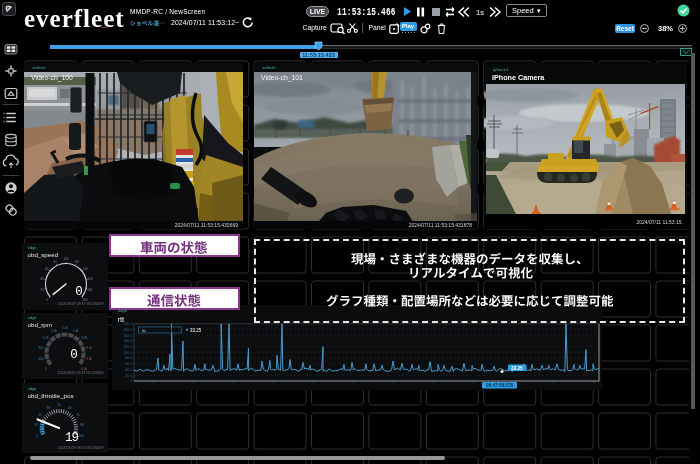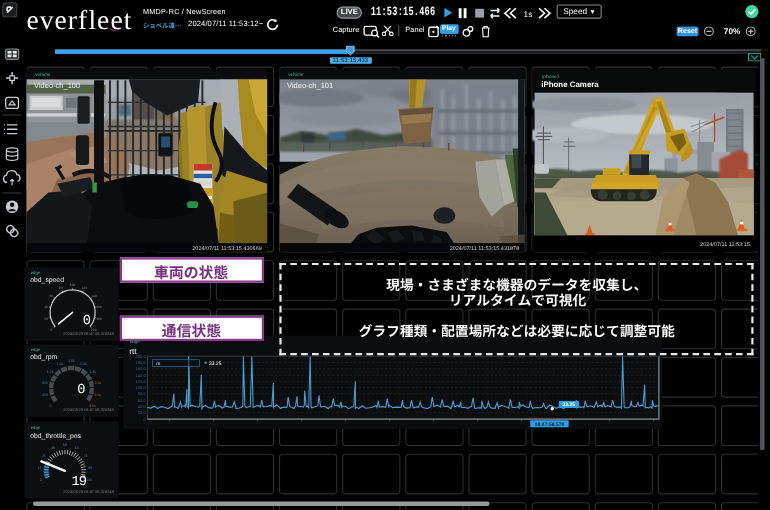--- a/index.html
+++ b/index.html
@@ -125,21 +125,21 @@
     <rect x="483.7" y="457.0" width="52" height="36" rx="3" fill="none" stroke="#2e2e30"></rect>
     <rect x="541.1" y="457.0" width="52" height="36" rx="3" fill="none" stroke="#2e2e30"></rect>
     <rect x="598.5" y="457.0" width="52" height="36" rx="3" fill="none" stroke="#2e2e30"></rect>
     <rect x="655.9" y="457.0" width="52" height="36" rx="3" fill="none" stroke="#2e2e30"></rect>
   </svg>
 <div class="abs" style="left:0;top:0;width:700px;height:44px;background:#000"></div>
 <svg class="abs" style="left:2px;top:2px" width="14" height="14">
     <rect x="0.5" y="0.5" width="13" height="13" rx="3" fill="#1a1c1e" stroke="#4a4e52"></rect>
     <path d="M4.5 9.5 L9.5 4.5 M4.5 4.5 h3.6 M4.5 4.5 v3.6" stroke="#dfe3e6" stroke-width="1.5" fill="none"></path>
   </svg>
-<div class="abs" style="left:24px;top:5px;width:130px;font-family:'Liberation Serif',serif;font-weight:normal;font-size:25px;color:#fff;letter-spacing:1.0px">everfleet</div>
+<div class="abs" style="left:24px;top:5px;width:130px;font-family:'Liberation Serif',serif;font-weight:bold;font-size:25px;color:#fff;letter-spacing:1.0px">everfleet</div>
 <svg class="abs" style="left:98px;top:21.5px" width="13" height="8">
     <path d="M1 3 A6 4 0 0 0 12 4 A7 5 0 0 1 1 3 Z" fill="#b53aae"></path>
   </svg>
 <div class="abs" style="left:130px;top:7.5px;font-size:6.6px;color:#fff;letter-spacing:0.2px">MMDP-RC / NewScreen</div>
 <svg style="position:absolute;left:130.0px;top:18.7px;overflow:visible" width="37" height="8">
     <g fill="#4aa8d8" transform="translate(0,6.3)">
       <path transform="translate(0.0,0) scale(0.005800,-0.005800)" d="M309 792Q333 778 364 759Q395 740 427 720Q460 700 489 681Q517 663 537 649L462 538Q442 553 413 572Q384 591 353 611Q322 631 291 649Q261 668 236 682ZM123 82Q180 92 237 107Q295 121 352 143Q410 165 464 194Q549 242 622 302Q696 362 754 430Q813 498 853 569L930 433Q860 329 758 237Q655 145 532 74Q481 45 421 20Q360 -5 301 -23Q243 -42 198 -50ZM155 564Q180 550 211 532Q243 513 275 493Q307 473 336 455Q364 437 383 423L310 311Q288 326 260 345Q232 363 200 384Q169 404 138 422Q108 440 82 453Z"></path>
       <path transform="translate(5.8,0) scale(0.005800,-0.005800)" d="M213 565Q226 564 248 563Q270 561 294 561Q318 560 337 560Q361 560 399 560Q437 560 481 560Q526 560 570 560Q614 560 652 560Q690 560 715 560Q733 560 756 561Q780 561 792 562Q791 552 791 532Q791 511 791 495Q791 484 791 449Q791 415 791 365Q791 315 791 259Q791 203 791 149Q791 96 791 55Q791 13 791 -7Q791 -19 791 -40Q792 -62 792 -75H666Q667 -62 667 -39Q667 -16 667 -1Q667 25 667 65Q667 106 667 153Q667 201 667 249Q667 298 667 340Q667 382 667 410Q667 439 667 448Q658 448 635 448Q612 448 582 448Q552 448 518 448Q483 448 450 448Q416 448 386 448Q357 448 337 448Q318 448 294 447Q270 447 247 446Q225 445 213 444ZM239 330Q259 329 289 328Q320 327 348 327Q360 327 391 327Q421 327 462 327Q502 327 545 327Q588 327 627 327Q665 327 692 327Q719 327 725 327V214Q718 214 692 214Q665 214 627 214Q588 214 545 214Q502 214 462 214Q421 214 391 214Q361 214 348 214Q320 214 288 213Q257 213 239 212ZM202 85Q215 84 238 83Q261 81 289 81Q304 81 339 81Q374 81 419 81Q465 81 514 81Q563 81 608 81Q652 81 684 81Q716 81 726 81V-35Q713 -35 680 -35Q647 -35 602 -35Q558 -35 510 -35Q462 -35 417 -35Q372 -35 338 -35Q303 -35 288 -35Q267 -35 241 -36Q215 -37 202 -38Z"></path>
       <path transform="translate(11.6,0) scale(0.005800,-0.005800)" d="M709 693Q723 673 741 644Q758 615 775 586Q792 557 803 533L713 494Q699 526 685 553Q670 581 656 606Q641 632 622 657ZM843 748Q858 729 876 700Q894 672 911 643Q929 615 940 592L853 550Q837 582 822 608Q807 635 791 660Q776 684 757 709ZM35 285Q58 304 76 321Q94 338 118 361Q135 379 157 404Q179 429 205 460Q230 491 257 524Q284 556 310 587Q354 640 401 645Q448 651 506 595Q540 564 576 528Q611 492 646 456Q680 420 710 387Q744 352 786 306Q829 260 874 212Q918 164 956 123L846 5Q813 47 775 93Q737 139 701 182Q665 226 635 260Q614 286 587 316Q561 345 535 374Q509 403 487 426Q465 449 452 463Q427 487 410 486Q392 484 370 457Q356 438 336 412Q316 386 295 357Q274 328 255 301Q235 274 220 254Q203 230 186 205Q169 181 155 161Z"></path>
       <path transform="translate(17.4,0) scale(0.005800,-0.005800)" d="M503 22Q506 37 509 56Q511 76 511 96Q511 107 511 140Q511 173 511 220Q511 267 511 322Q511 376 511 432Q511 488 511 537Q511 587 511 624Q511 662 511 679Q511 713 507 738Q504 763 503 765H652Q651 763 648 737Q645 712 645 678Q645 661 645 627Q645 594 645 550Q645 507 645 458Q645 409 645 361Q645 314 645 272Q645 229 645 199Q645 169 645 155Q686 173 730 204Q774 235 816 276Q859 318 892 366L969 256Q928 202 869 150Q811 98 749 55Q687 12 630 -17Q614 -26 604 -34Q594 -41 587 -47ZM40 37Q106 83 148 148Q190 213 210 276Q221 309 227 357Q232 406 235 461Q238 517 239 571Q239 626 239 672Q239 702 237 724Q234 745 230 764H377Q376 762 375 747Q373 733 371 714Q370 694 370 673Q370 629 369 570Q368 512 365 451Q362 390 356 335Q350 281 340 243Q317 158 272 85Q226 13 162 -44Z"></path>
@@ -194,21 +194,21 @@
     <circle cx="7.6" cy="3.4" r="2.2" stroke="#fff" fill="none" stroke-width="1.2"></circle>
   </svg>
 <svg class="abs" style="left:436.5px;top:22.5px" width="9" height="11" viewBox="0 0 9 11">
     <path d="M0.8 2.5 h7.4 M3.1 2.3 v-1.2 h2.8 v1.2 M1.7 2.5 l0.5 8 h4.6 l0.5 -8" stroke="#fff" stroke-width="1" fill="none"></path>
   </svg>
 <div class="abs" style="left:615px;top:23.5px;width:20px;height:9px;background:#2f93e0;border-radius:2px;color:#fff;font-size:6.5px;font-weight:bold;text-align:center;line-height:9px">Reset</div>
 <svg class="abs" style="left:640px;top:23.5px" width="9" height="9">
     <circle cx="4.5" cy="4.5" r="4" stroke="#b5b9bd" fill="none" stroke-width="1"></circle>
     <path d="M2.3 4.5 h4.4" stroke="#b5b9bd" stroke-width="1.3"></path>
   </svg>
-<div class="abs" style="left:658px;top:23.5px;font-size:7.5px;font-weight:bold;color:#fff">70%</div>
+<div class="abs" style="left:658px;top:23.5px;font-size:7.5px;font-weight:bold;color:#fff">38%</div>
 <svg class="abs" style="left:678px;top:23.5px" width="9" height="9">
     <circle cx="4.5" cy="4.5" r="4" stroke="#b5b9bd" fill="none" stroke-width="1"></circle>
     <path d="M2.3 4.5 h4.4 M4.5 2.3 v4.4" stroke="#b5b9bd" stroke-width="1.2"></path>
   </svg>
 <div class="abs" style="left:50px;top:44.8px;width:642px;height:3.9px;background:#17191b;border-top:1px solid #64686c;border-bottom:1px solid #2a2d30"></div>
 <div class="abs" style="left:50px;top:44.8px;width:266px;height:3.9px;background:#3da0e8"></div>
 <svg class="abs" style="left:313.5px;top:41px" width="10" height="10">
     <path d="M1 1 h7 v5 l-3.5 3 l-3.5 -3 Z" fill="#3da0e8" stroke="#9fd4f5" stroke-width="0.7"></path>
   </svg>
 <div class="abs" style="left:299.5px;top:51.5px;width:38px;height:6.5px;background:#55ade8;border-radius:1px;color:#0d3e6e;font-size:5.5px;font-weight:bold;text-align:center;line-height:6.5px">11:53:15.433</div>

